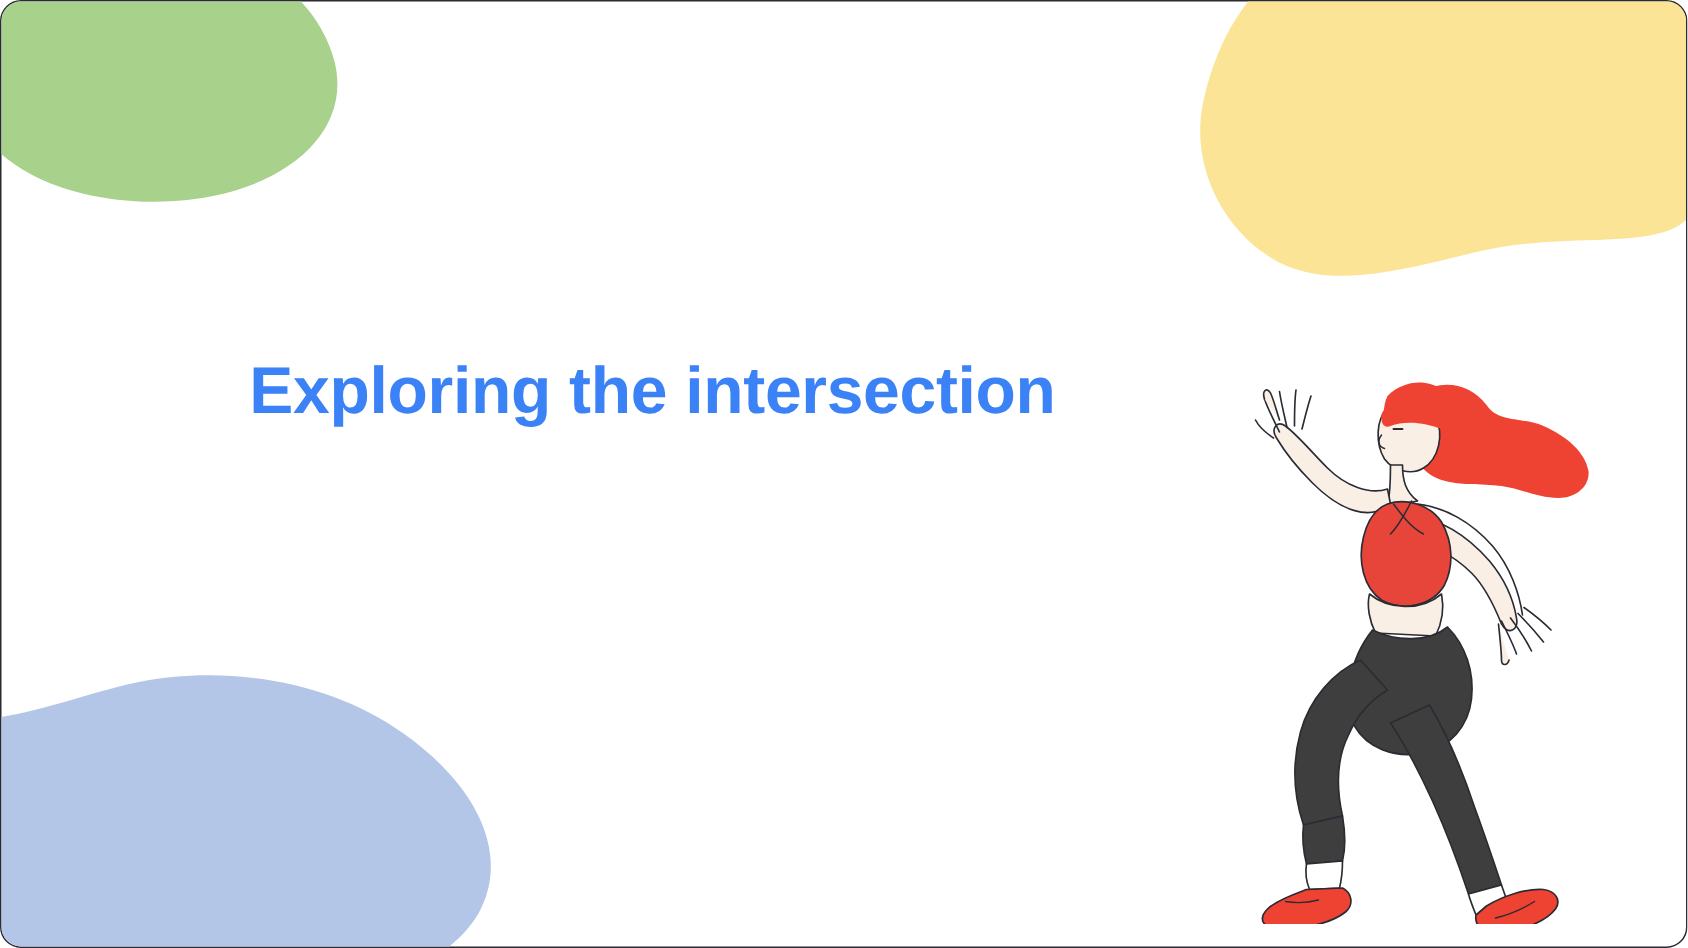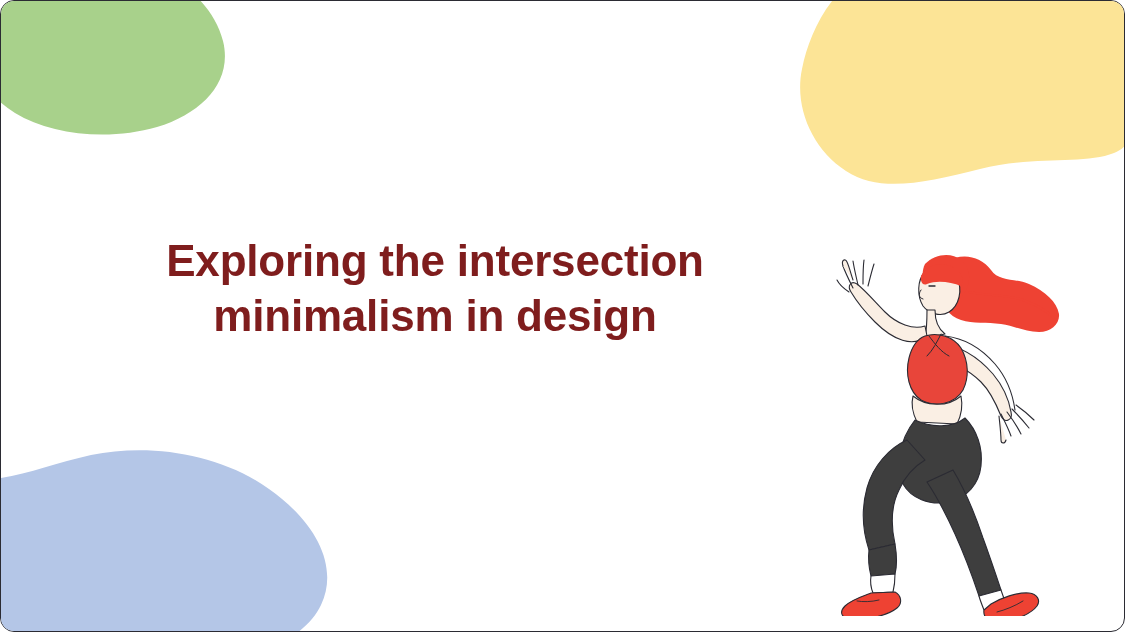--- a/index.html
+++ b/index.html
@@ -57,21 +57,21 @@
     left: 96px;
     top: 232px;
     width: 676px;
     text-align: center;
   }
   .title-line {
     font-family: "Liberation Sans", sans-serif;
     font-weight: bold;
     font-size: 44px;
     line-height: 55px;
-    color: #7f1d1d;
+    color: #3b82f6;
     letter-spacing: -0.2px;
     white-space: nowrap;
   }
 
   
   .illustration {
     position: absolute;
     left: 800px;
     top: 243px;
     width: 260px;
@@ -97,21 +97,20 @@
   </div>
 
   <div class="blob blob-blue">
     <svg viewBox="0 0 398 240" xmlns="http://www.w3.org/2000/svg">
       <path d="M6 48 C48 52 84 34 130 24 C188 12 258 22 308 58 C356 92 378 136 360 174 C342 212 280 236 210 240 C140 244 60 240 16 234 C-10 230 -6 190 -4 144 C-3 100 -2 56 6 48 Z" fill="#b4c6e7"></path>
     </svg>
   </div>
 
   <div class="title-block">
     <div class="title-line">Exploring the intersection</div>
-    <div class="title-line">minimalism in design</div>
   </div>
 
   <div class="illustration">
     <svg viewBox="0 0 260 372" xmlns="http://www.w3.org/2000/svg">
       <g stroke="#2b2b33" stroke-width="1.1" stroke-linejoin="round" stroke-linecap="round" fill="none">
 
         <path d="M146 18 C160 8 180 12 190 26 C198 38 214 34 228 40
                  C244 47 256 58 258 70 C259 80 250 88 238 88
                  C224 88 214 82 200 80 C186 78 172 80 160 76
                  C148 72 140 62 140 48 C140 34 140 24 146 18 Z" fill="#ee4233" stroke="none"></path>

